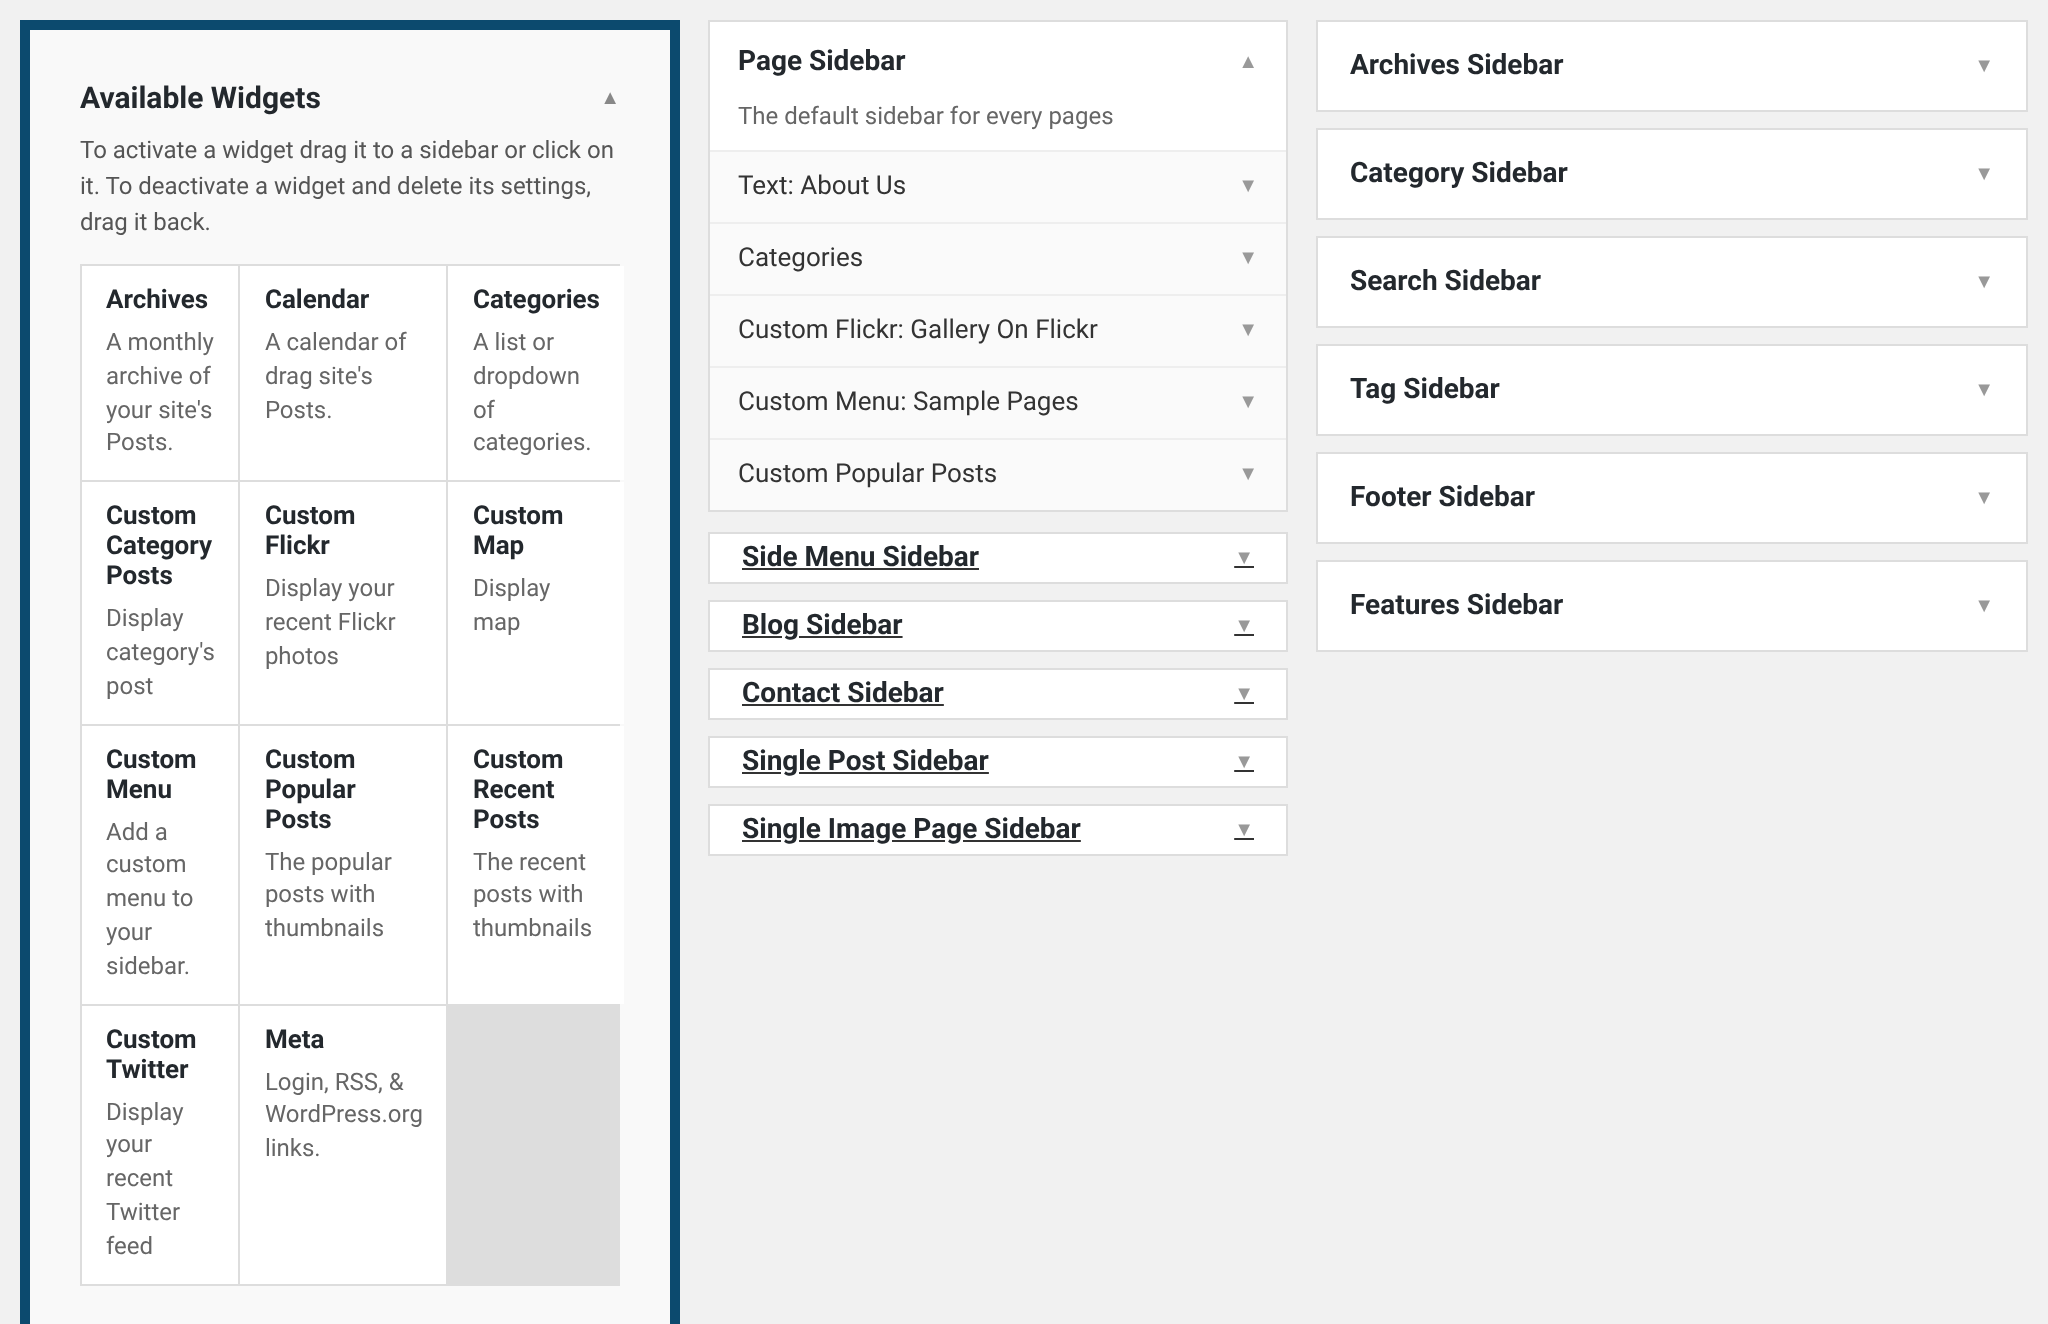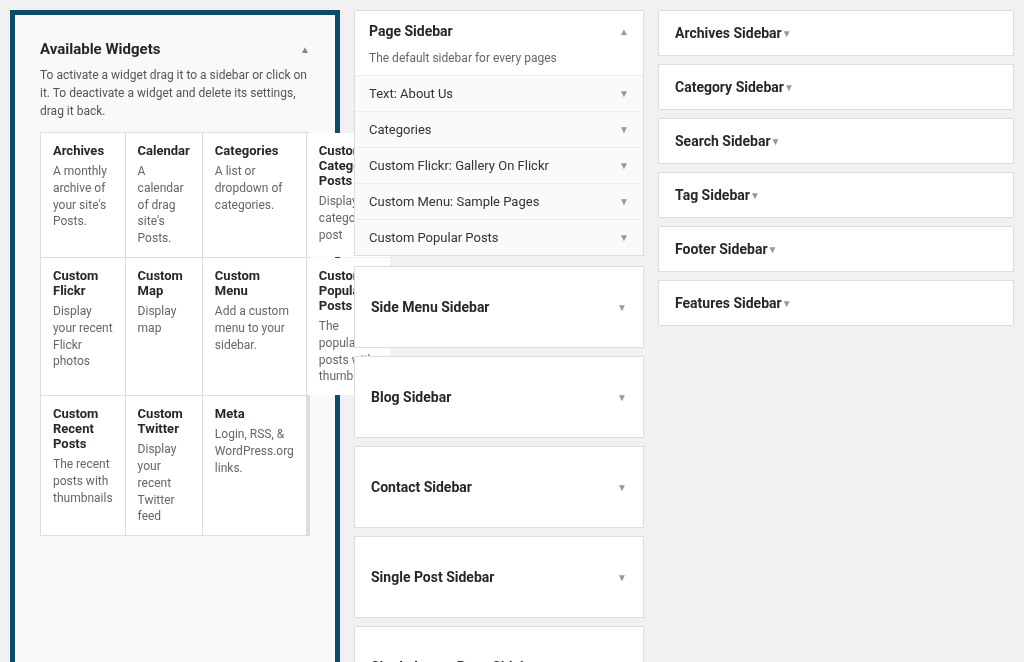--- a/index.html
+++ b/index.html
@@ -39,21 +39,21 @@
       font-size: 10px;
     }
     .available-widgets-desc {
       font-size: 12px;
       color: #555;
       margin-bottom: 12px;
       line-height: 1.5;
     }
     .widgets-grid {
       display: grid;
-      grid-template-columns: 1fr 1fr 1fr 1fr;
+      grid-template-columns: 1fr 1fr 1fr;
       gap: 1px;
       background: #ddd;
       border: 1px solid #ddd;
     }
     .widget-item {
       background: #fff;
       padding: 10px 12px;
       cursor: pointer;
     }
     .widget-name {
@@ -116,39 +116,41 @@
     }
     .collapsed-sidebar {
       background: #fff;
       border: 1px solid #ddd;
       margin-bottom: 8px;
     }
     .collapsed-sidebar-header {
       display: flex;
       justify-content: space-between;
       align-items: center;
-      padding: 32px 16px;
+      padding: 4px 16px;
       cursor: pointer;
+      text-decoration: underline;
     }
     .collapsed-sidebar-title {
       font-size: 14px;
       font-weight: 700;
       color: #23282d;
     }
 
     
     .other-sidebars {
       flex: 1;
       margin-left: 14px;
     }
     .other-sidebar-item {
       background: #fff;
       border: 1px solid #ddd;
       margin-bottom: 8px;
       display: flex;
+      justify-content: space-between;
       align-items: center;
       padding: 14px 16px;
       cursor: pointer;
     }
     .other-sidebar-title {
       font-size: 14px;
       font-weight: 700;
       color: #23282d;
     }
   </style>

